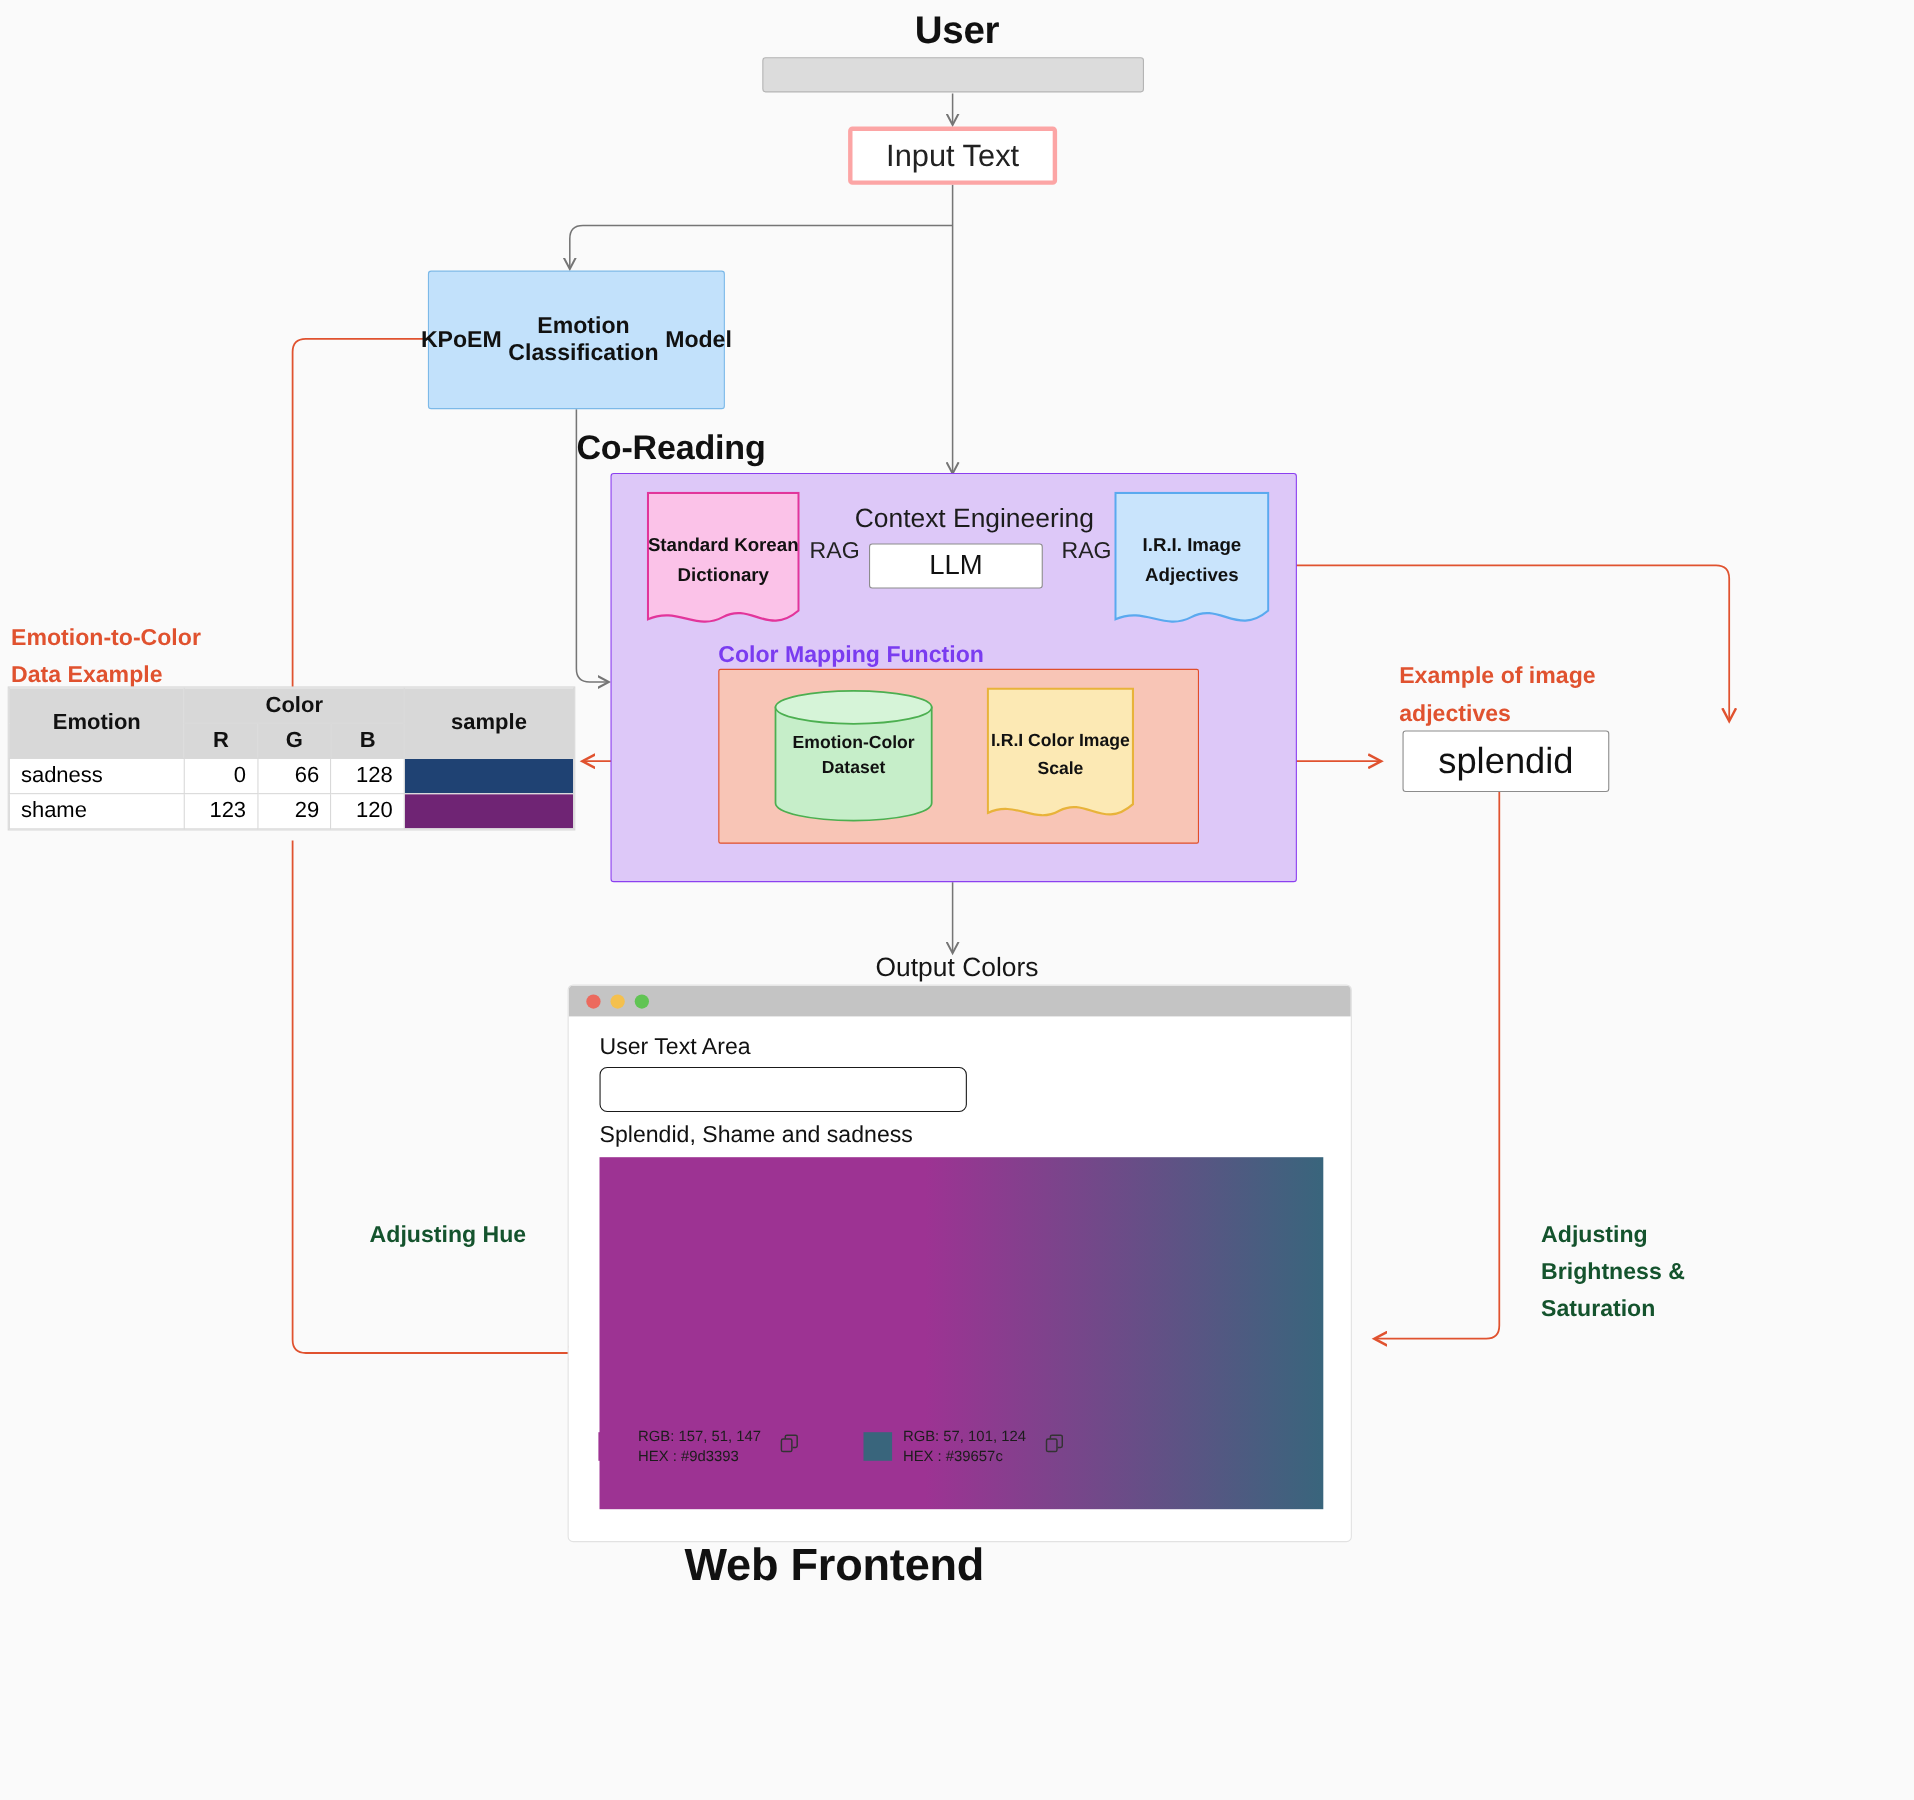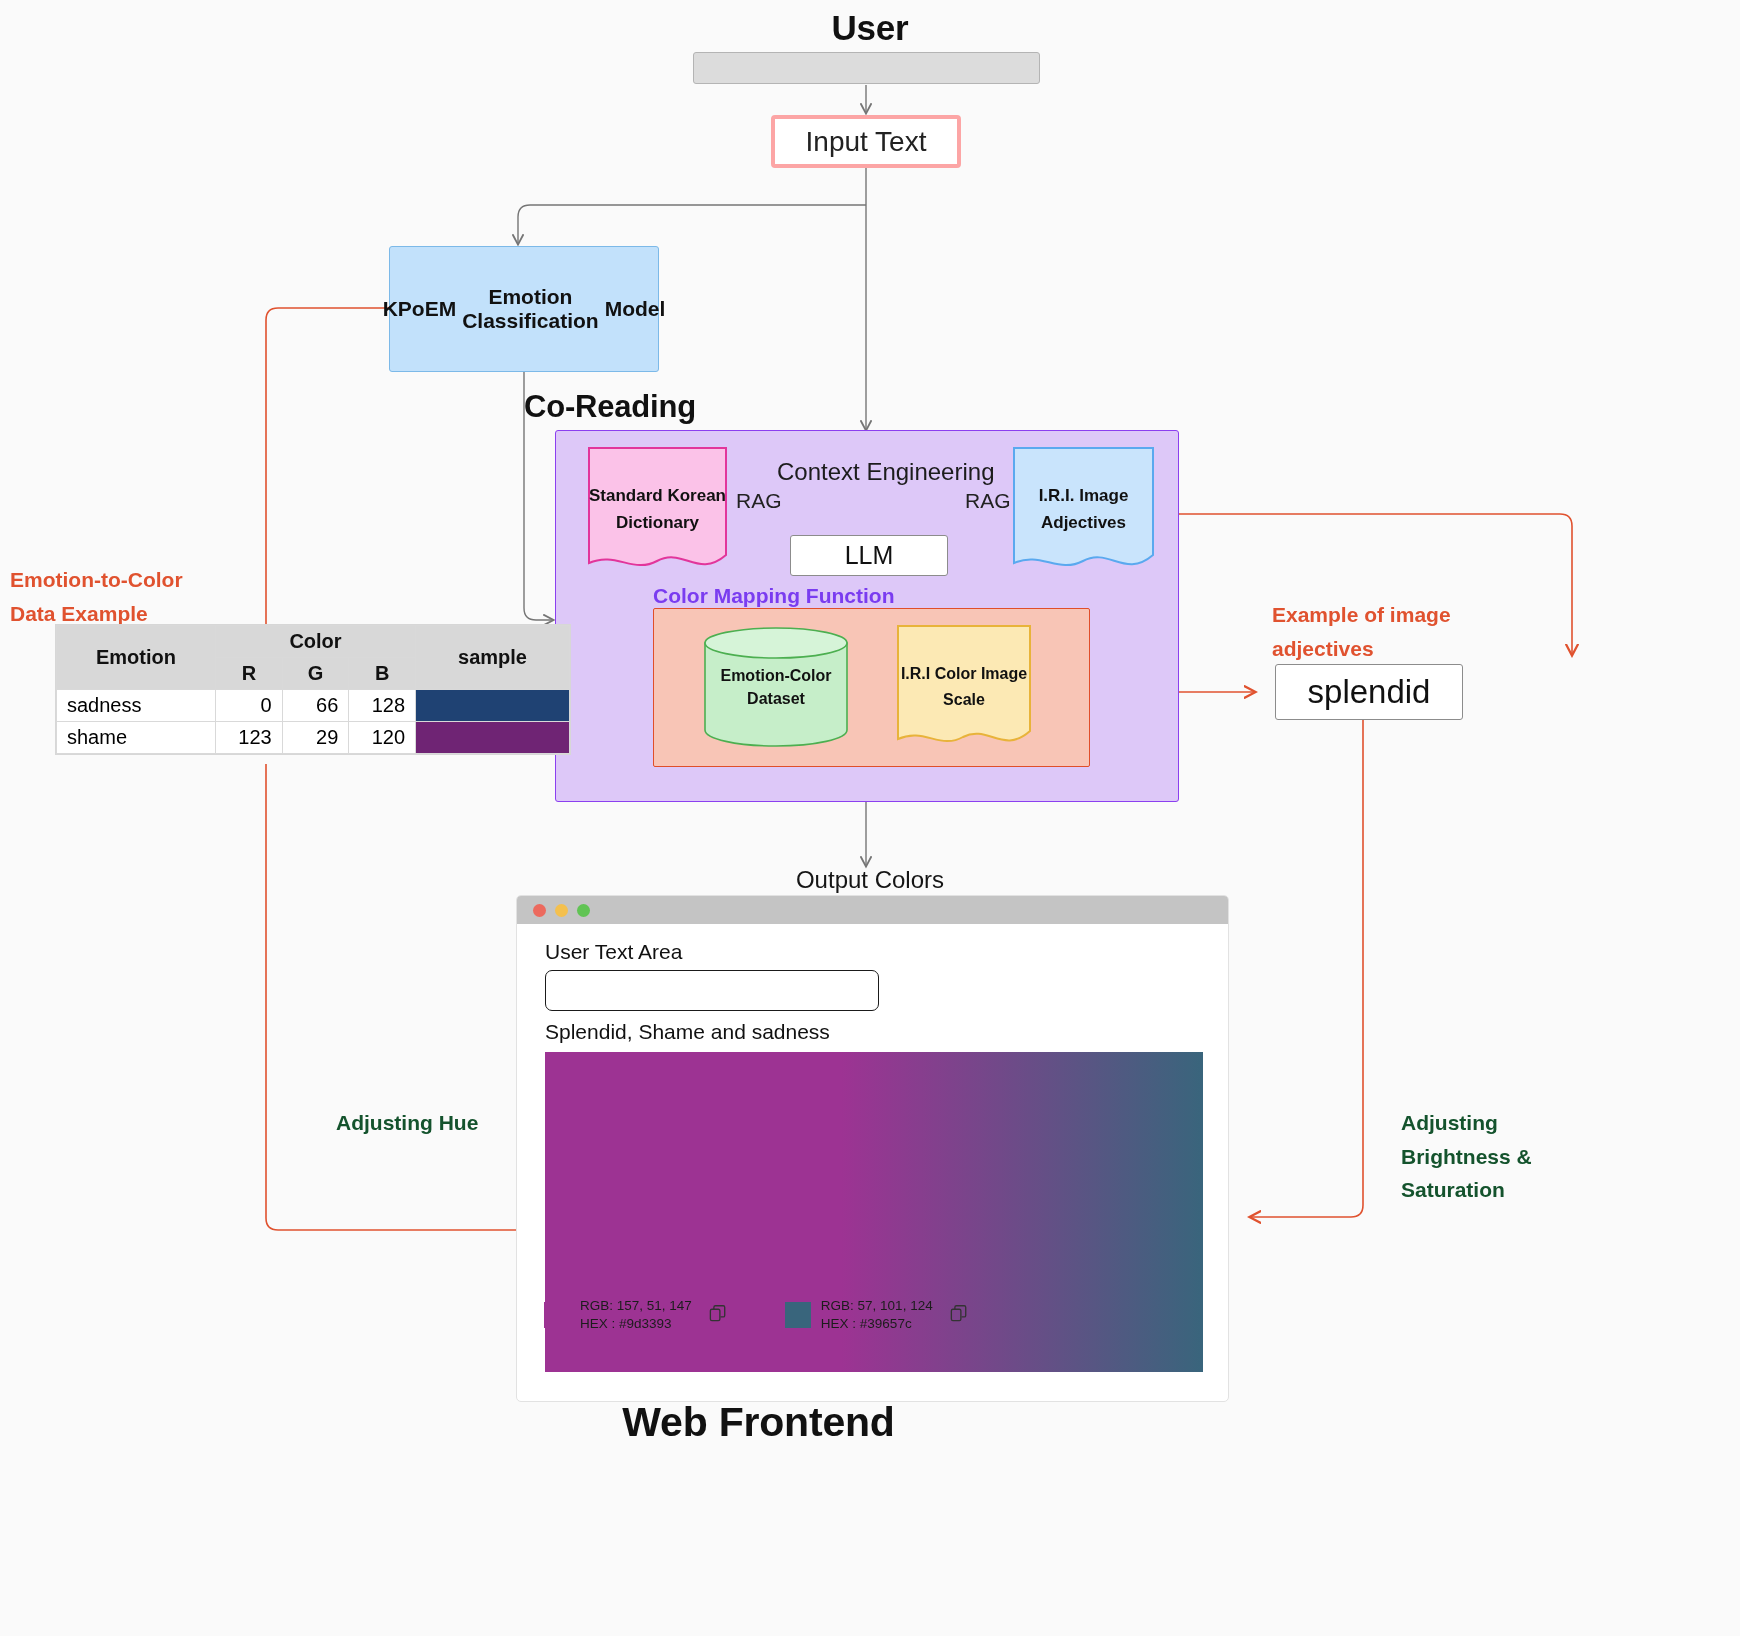--- a/index.html
+++ b/index.html
@@ -78,21 +78,21 @@
     left: 777px; top: 458px;
     font-size: 24px; color: #1c1c1c;
   }
   #llm-box {
     left: 790px; top: 494px;
     width: 158px; height: 41px;
     background: #fff;
     border: 1.5px solid #8c8c8c;
     border-radius: 3px;
     display: flex; align-items: center; justify-content: center;
-    font-size: 25px; color: #111; margin-top: 41px;
+    font-size: 25px; color: #111;
   }
 
   
   .doc-shape {
     position: absolute;
     display: flex; flex-direction: column;
     align-items: center; justify-content: center;
     text-align: center;
     font-weight: 700; font-size: 17px; color: #111;
     gap: 4px;
@@ -146,21 +146,20 @@
     font-size: 21px; font-weight: 700; color: #e0522f;
     line-height: 1.6;
   }
   #emotion-table {
     left: 8px; top: 625px;
     width: 514px;
     border-collapse: collapse;
     background: #fff;
     font-size: 20px;
     box-shadow: 0 0 0 1px #d7d7d7;
-    margin-left: 48px;
   }
   #emotion-table th, #emotion-table td {
     border: 1px solid #d9d9d9;
     padding: 4px 10px;
     height: 31px;
   }
   #emotion-table thead th {
     background: #d8d8d8;
     font-weight: 700;
     color: #111;

